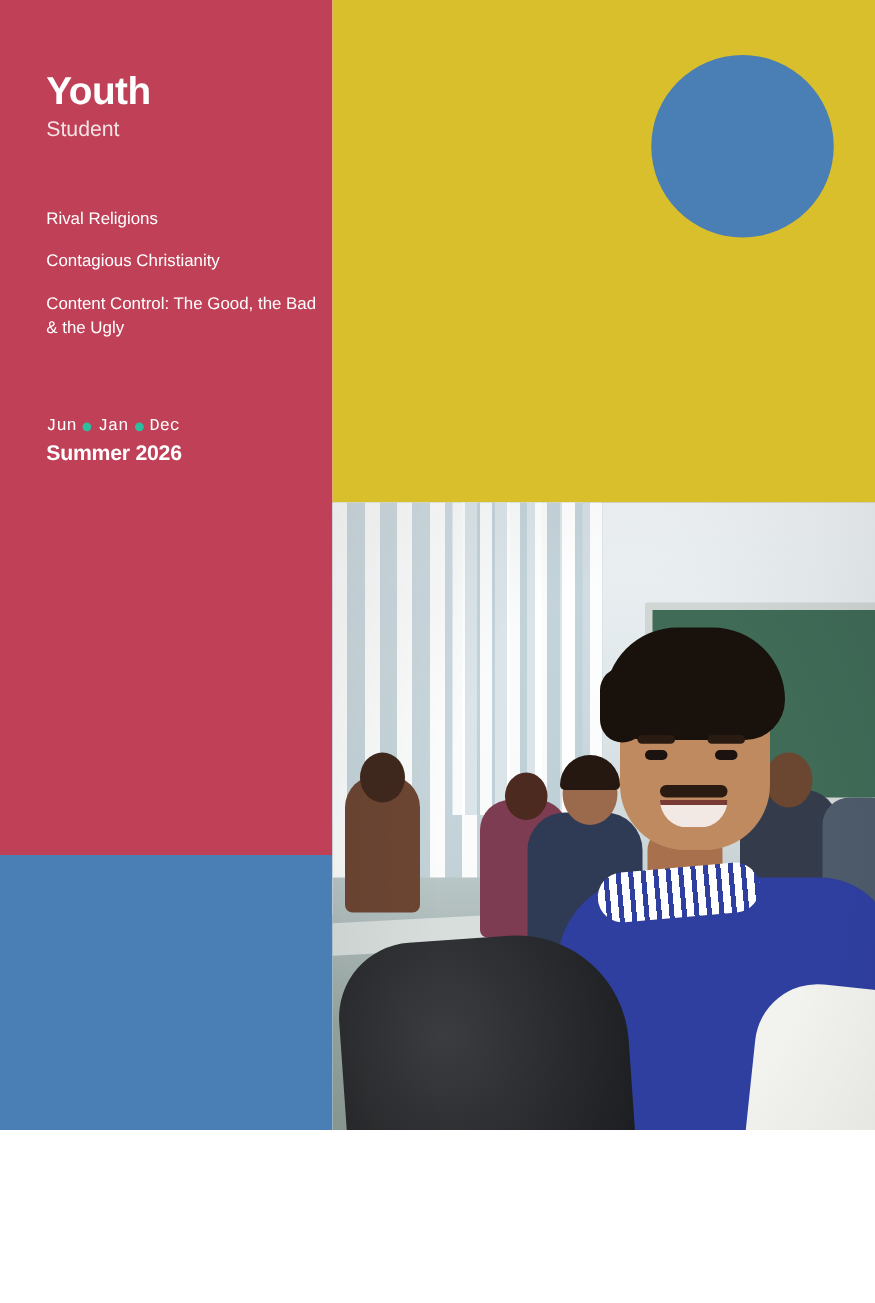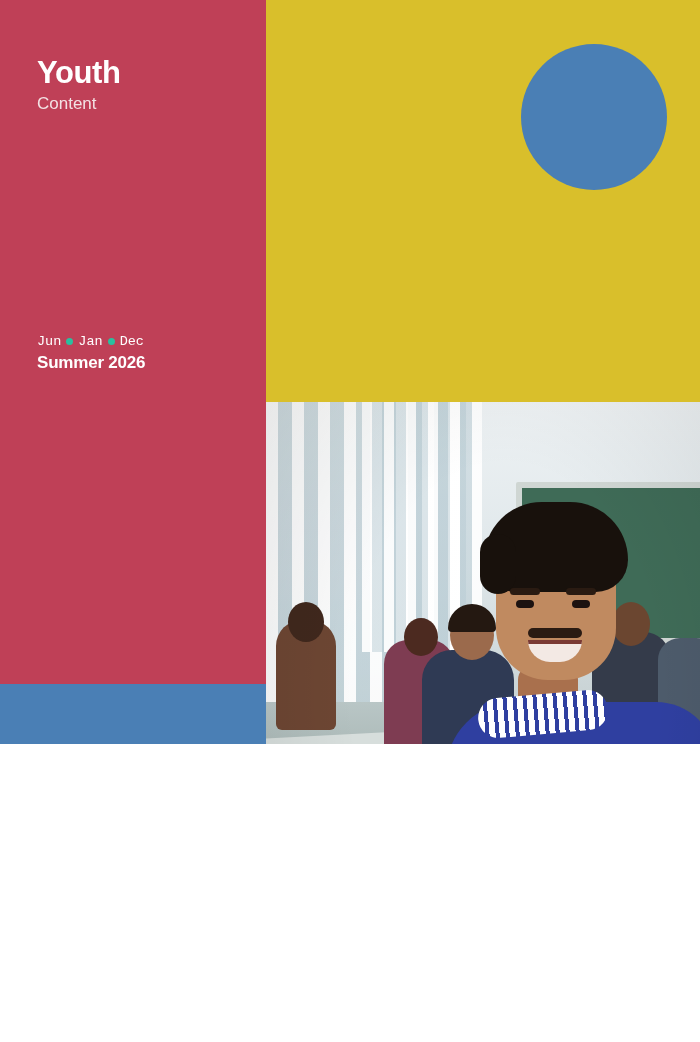--- a/index.html
+++ b/index.html
@@ -7,21 +7,21 @@
     padding: 0;
     background: #ffffff;
   }
   body {
     font-family: "Liberation Sans", sans-serif;
     -webkit-font-smoothing: antialiased;
   }
   .cover {
     position: relative;
     width: 700px;
-    height: 744px;
+    height: 904px;
     overflow: hidden;
     background: #ffffff;
   }
 
   
   .left-red {
     position: absolute;
     left: 0;
     top: 0;
     width: 266px;
@@ -409,22 +409,27 @@
     <div class="eye-r"></div>
     <div class="mustache"></div>
     <div class="mouth"></div>
     <div class="bag"></div>
     <div class="hand"></div>
     <div class="desk-front"></div>
     <div class="vignette"></div>
   </div>
 
   <div class="title">Youth</div>
-  <div class="subtitle">Content</div>
-
+  <div class="subtitle">Student</div>
+
+  <div class="lessons">
+    <div class="lesson">Rival Religions</div>
+    <div class="lesson">Contagious Christianity</div>
+    <div class="lesson">Content Control: The Good, the Bad &amp; the Ugly</div>
+  </div>
 
   <div class="season">Summer 2026</div>
   <div class="months">
     <span class="m">Jun</span>
     <span class="dot"></span>
     <span class="m">Jan</span>
     <span class="dot"></span>
     <span class="m">Dec</span>
   </div>
 

